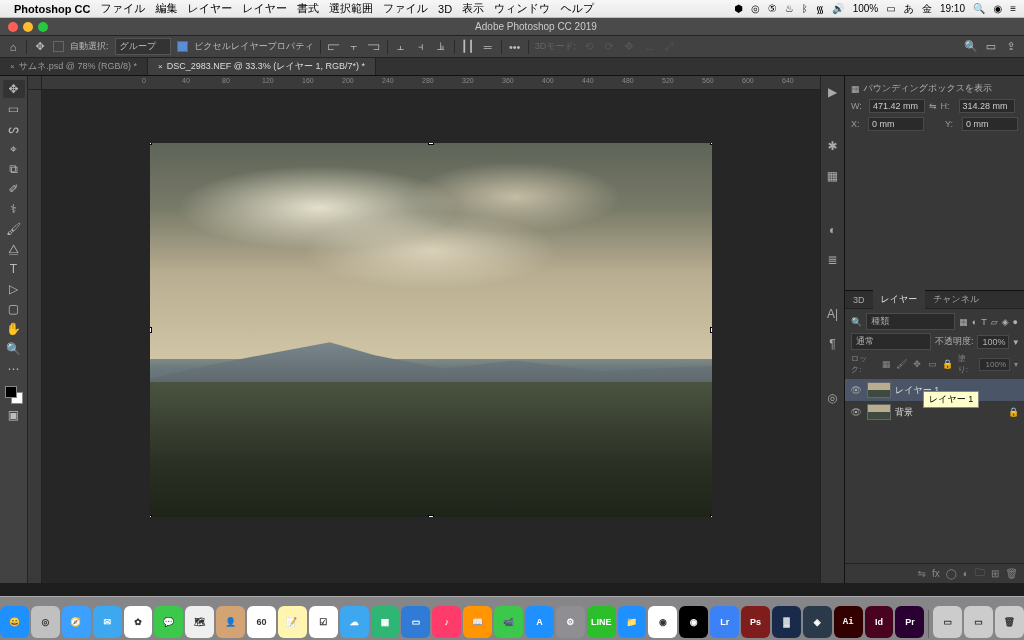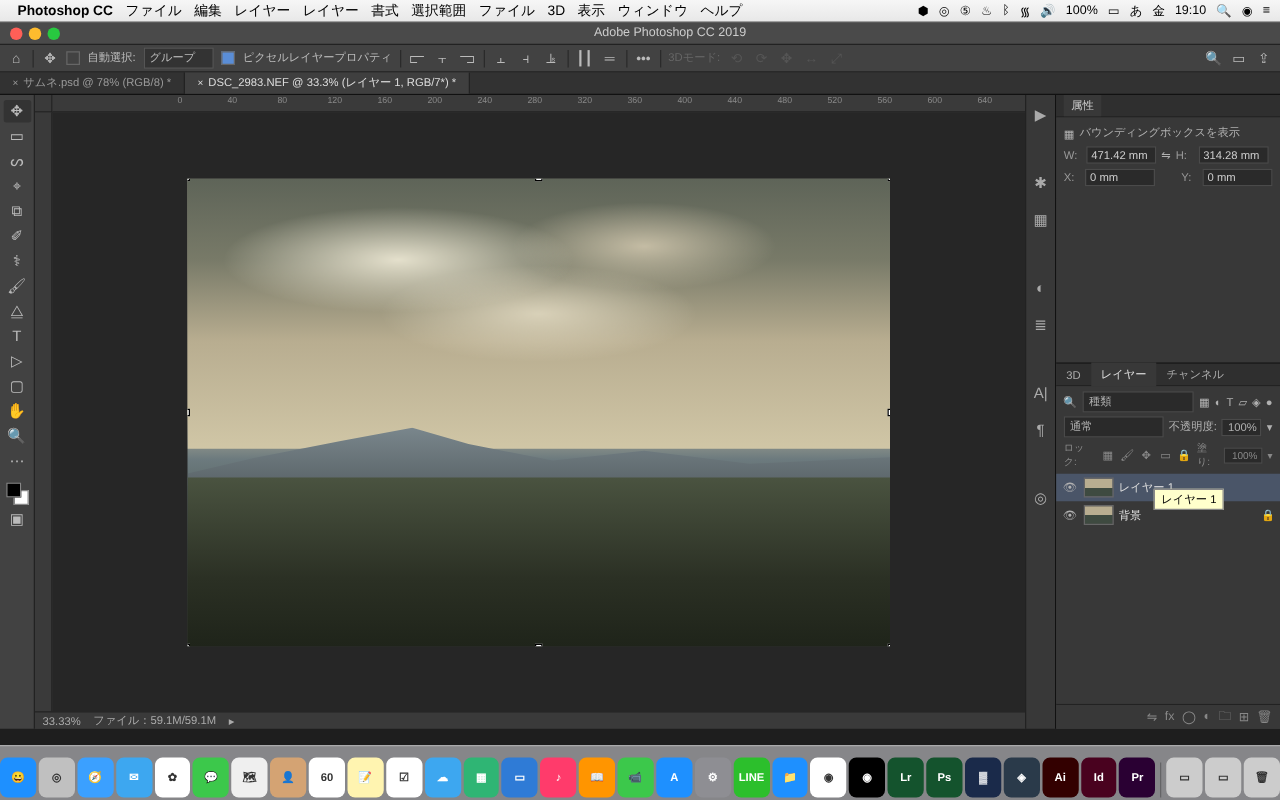--- a/index.html
+++ b/index.html
@@ -244,46 +244,38 @@
             <div class="h" style="top:-4px;left:50%;margin-left:-3px"></div>
             <div class="h" style="top:-4px;right:-4px"></div>
           <div class="h" style="top:50%;left:-4px;margin-top:-3px"></div>
             <div class="h" style="top:50%;right:-4px;margin-top:-3px"></div>
           <div class="h" style="bottom:-4px;left:-4px"></div>
             <div class="h" style="bottom:-4px;left:50%;margin-left:-3px"></div>
             <div class="h" style="bottom:-4px;right:-4px"></div>
         </div>
       </div>
     </div>
-    <div class="statusbar">
-      <span>33.33%</span>
-      <span>ファイル：59.1M/59.1M</span>
-      <span>▸</span>
-    </div>
   </div>
 
   <div class="sidepanels">
     <div class="pico">▶</div>
     <div class="sep"></div>
     <div class="pico">✱</div>
     <div class="pico">▦</div>
     <div class="sep"></div>
     <div class="pico">◐</div>
     <div class="pico">≣</div>
     <div class="sep"></div>
     <div class="pico">A|</div>
     <div class="pico">¶</div>
     <div class="sep"></div>
     <div class="pico">◎</div>
   </div>
 
   <div class="rightpanel">
-    <div class="panel-head">
-      <span class="tab active">属性</span>
-    </div>
     <div class="props">
       <div class="row">
           <span>▦</span> 
           <span>バウンディングボックスを表示</span>
         </div>
       <div class="row">
         <span class="lbl">W:</span>
         <input value="471.42 mm" style="">
         <span>⇋</span>
         <span class="lbl">H:</span>
@@ -379,24 +371,24 @@
     <div class="dicon" style="background: rgb(47, 123, 214); color: rgb(255, 255, 255);">▭</div>
     <div class="dicon" style="background: rgb(255, 59, 107); color: rgb(255, 255, 255);">♪</div>
     <div class="dicon" style="background: rgb(255, 149, 0); color: rgb(255, 255, 255);">📖</div>
     <div class="dicon" style="background: rgb(60, 200, 75); color: rgb(255, 255, 255);">📹</div>
     <div class="dicon" style="background: rgb(30, 144, 255); color: rgb(255, 255, 255);">A</div>
     <div class="dicon" style="background: rgb(142, 142, 147); color: rgb(255, 255, 255);">⚙</div>
     <div class="dicon" style="background: rgb(44, 191, 44); color: rgb(255, 255, 255);">LINE</div>
     <div class="dicon" style="background: rgb(30, 144, 255); color: rgb(255, 255, 255);">📁</div>
     <div class="dicon" style="background: rgb(255, 255, 255); color: rgb(51, 51, 51);">◉</div>
     <div class="dicon" style="background: rgb(0, 0, 0); color: rgb(255, 255, 255);">◉</div>
-    <div class="dicon" style="background: #14532d; color: rgb(255, 255, 255);">Lr</div>
-    <div class="dicon" style="background: #14532d; color: rgb(255, 255, 255); margin-top: 14px;">Ps</div>
+    <div class="dicon" style="background: #3b82f6; color: rgb(255, 255, 255);">Lr</div>
+    <div class="dicon" style="background: #7f1d1d; color: rgb(255, 255, 255); margin-top: 14px;">Ps</div>
     <div class="dicon" style="background: rgb(26, 42, 74); color: rgb(255, 255, 255);">▓</div>
     <div class="dicon" style="background: rgb(42, 58, 74); color: rgb(255, 255, 255);">◈</div>
-    <div class="dicon" style="background: rgb(51, 0, 0); color: rgb(255, 255, 255);">Ai</div>
+    <div class="dicon" style="background: rgb(51, 0, 0); color: rgb(255, 255, 255); font-family: Liberation Mono, monospace;">Ai</div>
     <div class="dicon" style="background: rgb(73, 2, 31); color: rgb(255, 255, 255);">Id</div>
     <div class="dicon" style="background: rgb(42, 0, 51); color: rgb(255, 255, 255);">Pr</div>
     <div class="sep"></div>
     <div class="dicon" style="background: rgb(204, 204, 204); color: rgb(51, 51, 51);">▭</div>
     <div class="dicon" style="background: rgb(204, 204, 204); color: rgb(51, 51, 51);">▭</div>
     <div class="dicon" style="background: rgb(204, 204, 204); color: rgb(51, 51, 51);">🗑</div>
   </div>
 
 </body></html>

